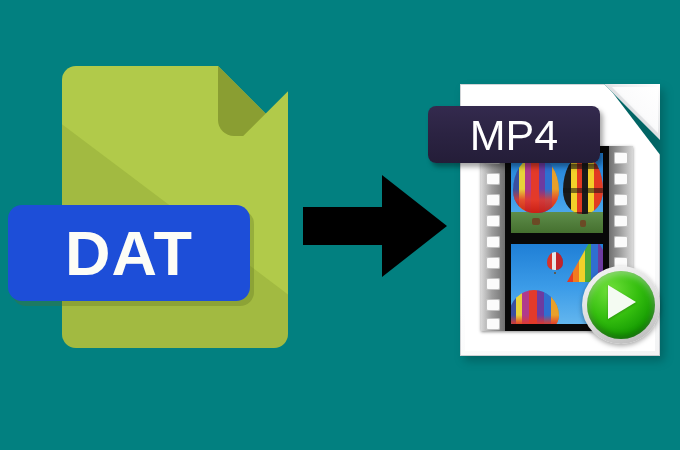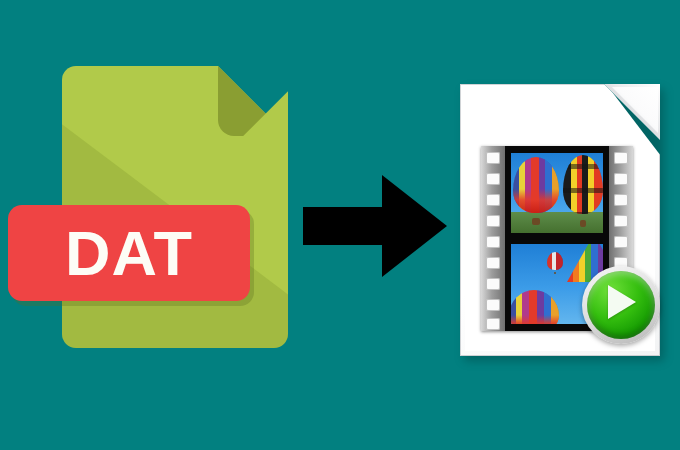--- a/index.html
+++ b/index.html
@@ -40,21 +40,21 @@
   }
   .dat-shadow:before{
     content:"";position:absolute;left:-40px;top:28px;width:420px;height:420px;
     background:rgba(60,85,10,.13);
     transform:rotate(37deg);transform-origin:0 0;
   }
 
   
   #dat-banner{
     position:absolute;left:8px;top:205px;width:242px;height:96px;
-    background:#ef4444;border-radius:14px;
+    background:#1d4ed8;border-radius:14px;
     box-shadow:4px 5px 0 rgba(90,110,30,.30);
     text-decoration:underline;
   }
   #dat-banner .label{
     position:absolute;left:0;right:0;top:50%;transform:translateY(-50%);
     text-align:center;color:#fdfdf6;
     font-size:63px;font-weight:bold;letter-spacing:1px;line-height:1;
   }
 
   
@@ -319,14 +319,17 @@
         </div>
       </div>
     </div>
 
     <div class="play-btn">
       <div class="disc"></div>
       <div class="tri"></div>
     </div>
   </div>
 
+  <div id="mp4-label">
+    <div class="label">MP4</div>
+  </div>
 
 </div>
 
 </body></html>

